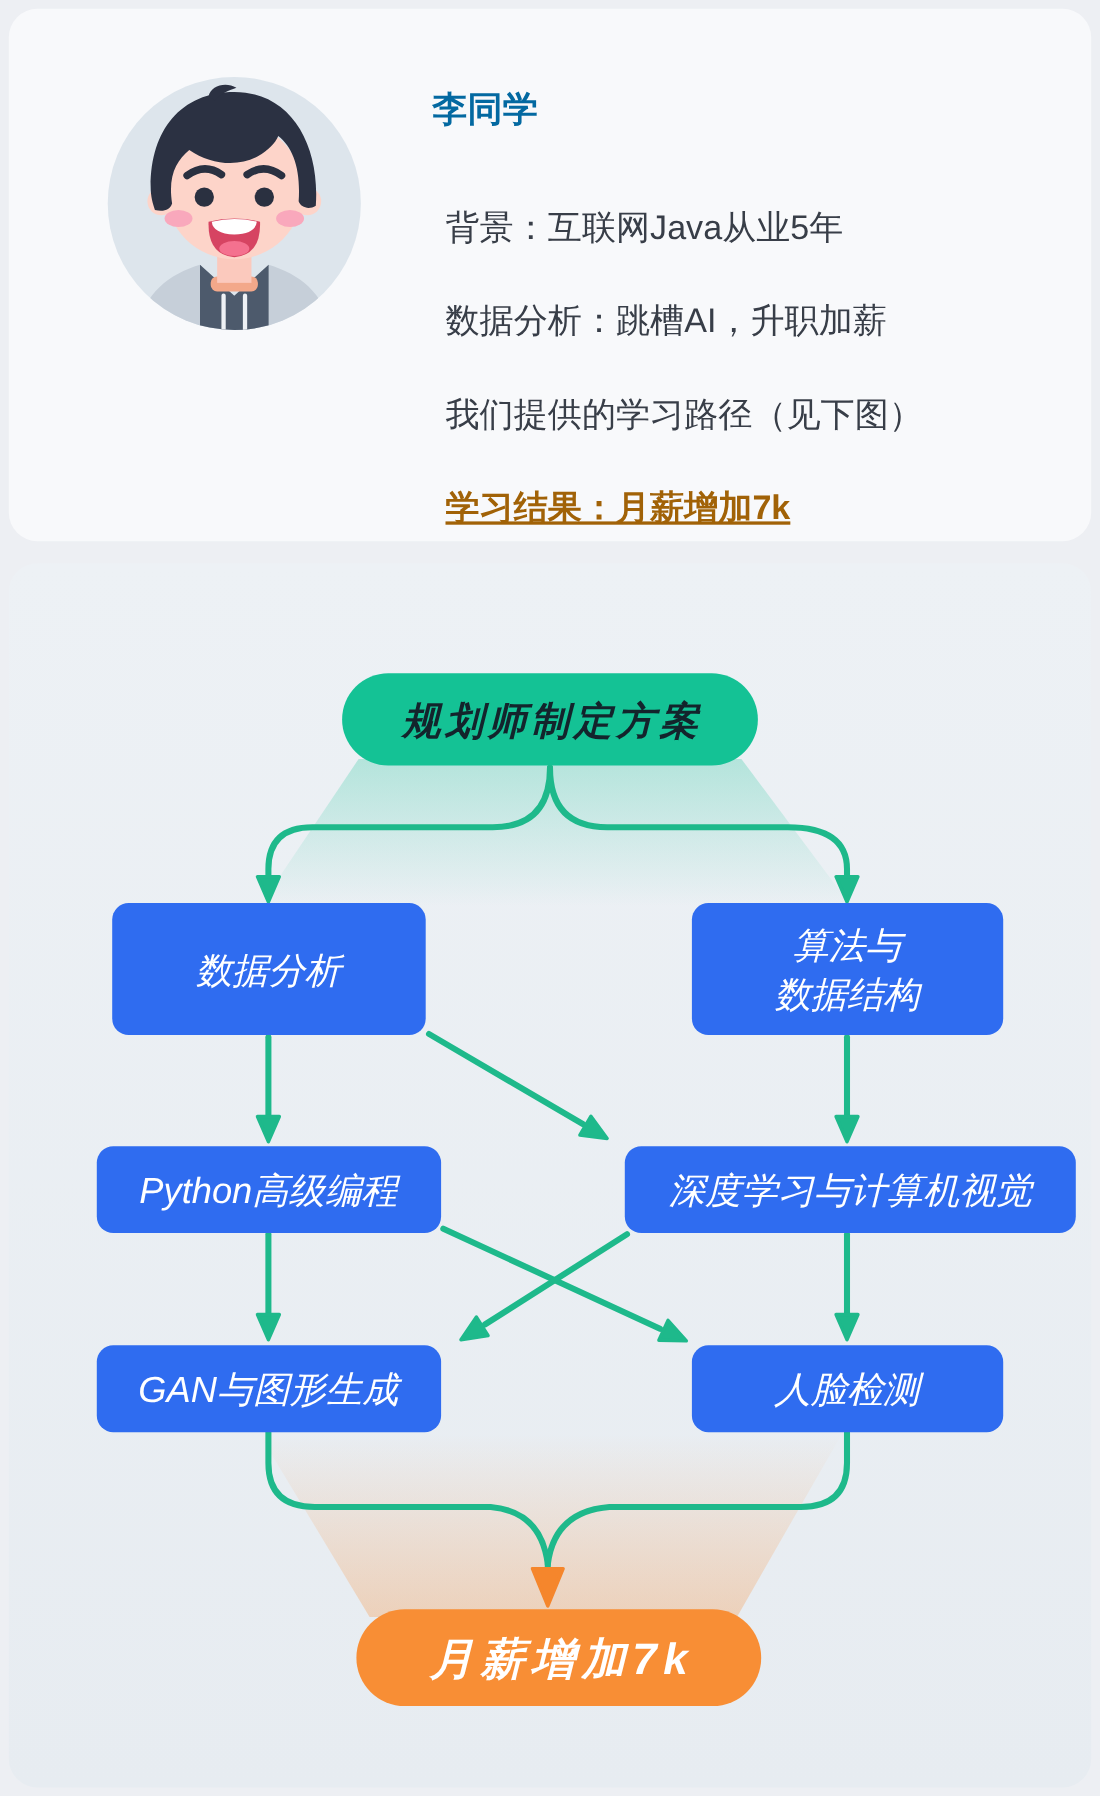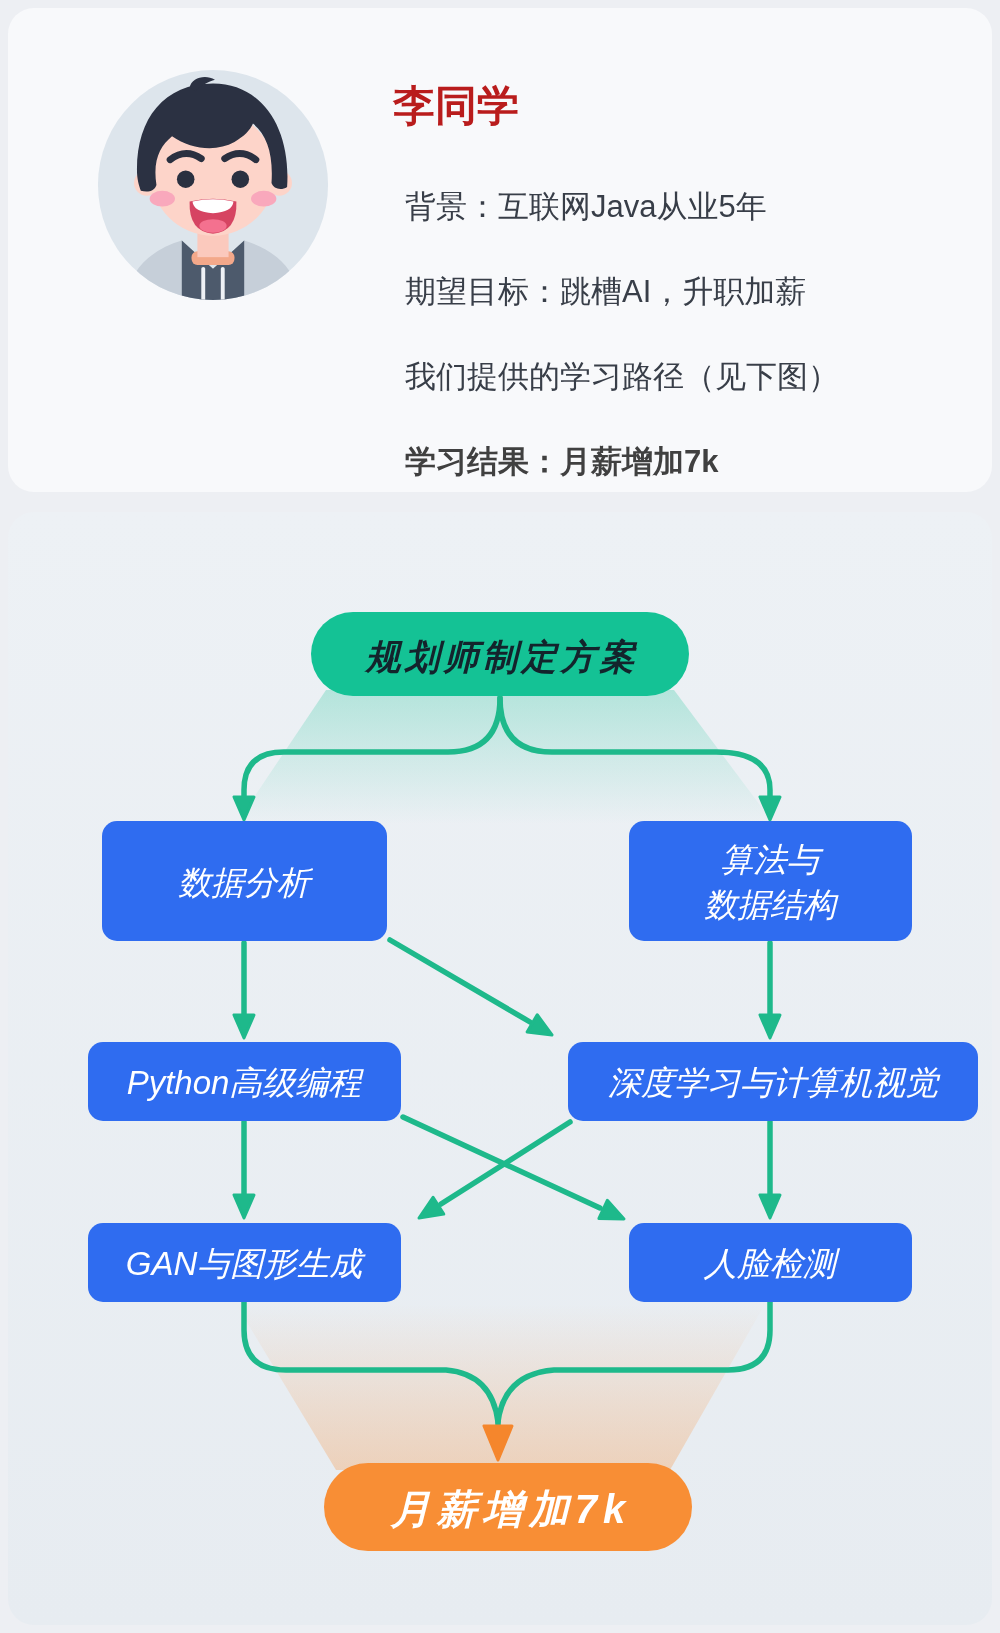--- a/index.html
+++ b/index.html
@@ -2,26 +2,26 @@
 <html><head>
 <meta charset="utf-8">
 <style>
   html,body{margin:0;padding:0;background:#edeff3;font-family:"Liberation Sans","DejaVu Sans",sans-serif;}
   .stage{position:relative;width:1000px;height:1633px;background:#edeff3;overflow:hidden;}
   .card{position:absolute;left:8px;right:8px;border-radius:26px;}
   .profile-card{top:8px;height:484px;background:#f8f9fb;}
   .flow-card{top:512px;height:1113px;background:linear-gradient(180deg,#edf1f5 0%,#e7ecf1 100%);font-style:italic;}
   .avatar-wrap{position:absolute;left:88px;top:60px;width:234px;height:234px;}
   .profile-text{position:absolute;left:385px;top:0;right:20px;}
-  .profile-name{position:absolute;top:70px;left:0;margin:0;font-size:42px;font-weight:bold;color:#b91c1c;white-space:nowrap;}
+  .profile-name{position:absolute;top:70px;left:0;margin:0;font-size:32px;font-weight:bold;color:#0369a1;white-space:nowrap;}
   .profile-line{position:absolute;left:0;margin:12px;font-size:31px;color:#383e48;white-space:nowrap;}
   .line-bg{top:166px;}
   .line-goal{top:251px;}
   .line-note{top:336px;}
-  .line-result{top:421px;color:#404040;font-weight:bold;}
+  .line-result{top:421px;color:#a16207;font-weight:bold;text-decoration:underline;}
   .flow-svg{position:absolute;left:0;top:0;width:100%;height:100%;}
   .node-text{fill:#ffffff;font-size:33px;font-family:"Liberation Sans","DejaVu Sans",sans-serif;}
   .pill-text{fill:#13242c;font-size:35px;font-weight:bold;letter-spacing:4px;}
   .result-text{fill:#ffffff;font-size:40px;font-weight:bold;letter-spacing:6px;}
 </style>
 </head>
 <body>
 
 <div class="stage">
 
@@ -63,21 +63,21 @@
 
           <path d="M96 137 Q120 131 144 137 Q145 168 120 170 Q95 168 96 137 Z" fill="#d64462"></path>
           <path d="M99 137 Q120 132 141 137 Q140 148 120 149 Q100 148 99 137 Z" fill="#ffffff"></path>
           <ellipse cx="120" cy="162" rx="14" ry="7" fill="#f4718f"></ellipse>
         </g>
       </svg>
     </div>
     <div class="profile-text">
       <h1 class="profile-name">李同学</h1>
       <p class="profile-line line-bg">背景：互联网Java从业5年</p>
-      <p class="profile-line line-goal">期望目标：跳槽AI，升职加薪</p>
+      <p class="profile-line line-goal">数据分析：跳槽AI，升职加薪</p>
       <p class="profile-line line-note">我们提供的学习路径（见下图）</p>
       <p class="profile-line line-result">学习结果：月薪增加7k</p>
     </div>
   </div>
 
   <div class="card flow-card">
     <svg class="flow-svg" viewBox="0 0 984 1113">
       <defs>
         <linearGradient id="greenFade" x1="0" y1="0" x2="0" y2="1">
           <stop offset="0" stop-color="#14c295" stop-opacity="0.26"></stop>

